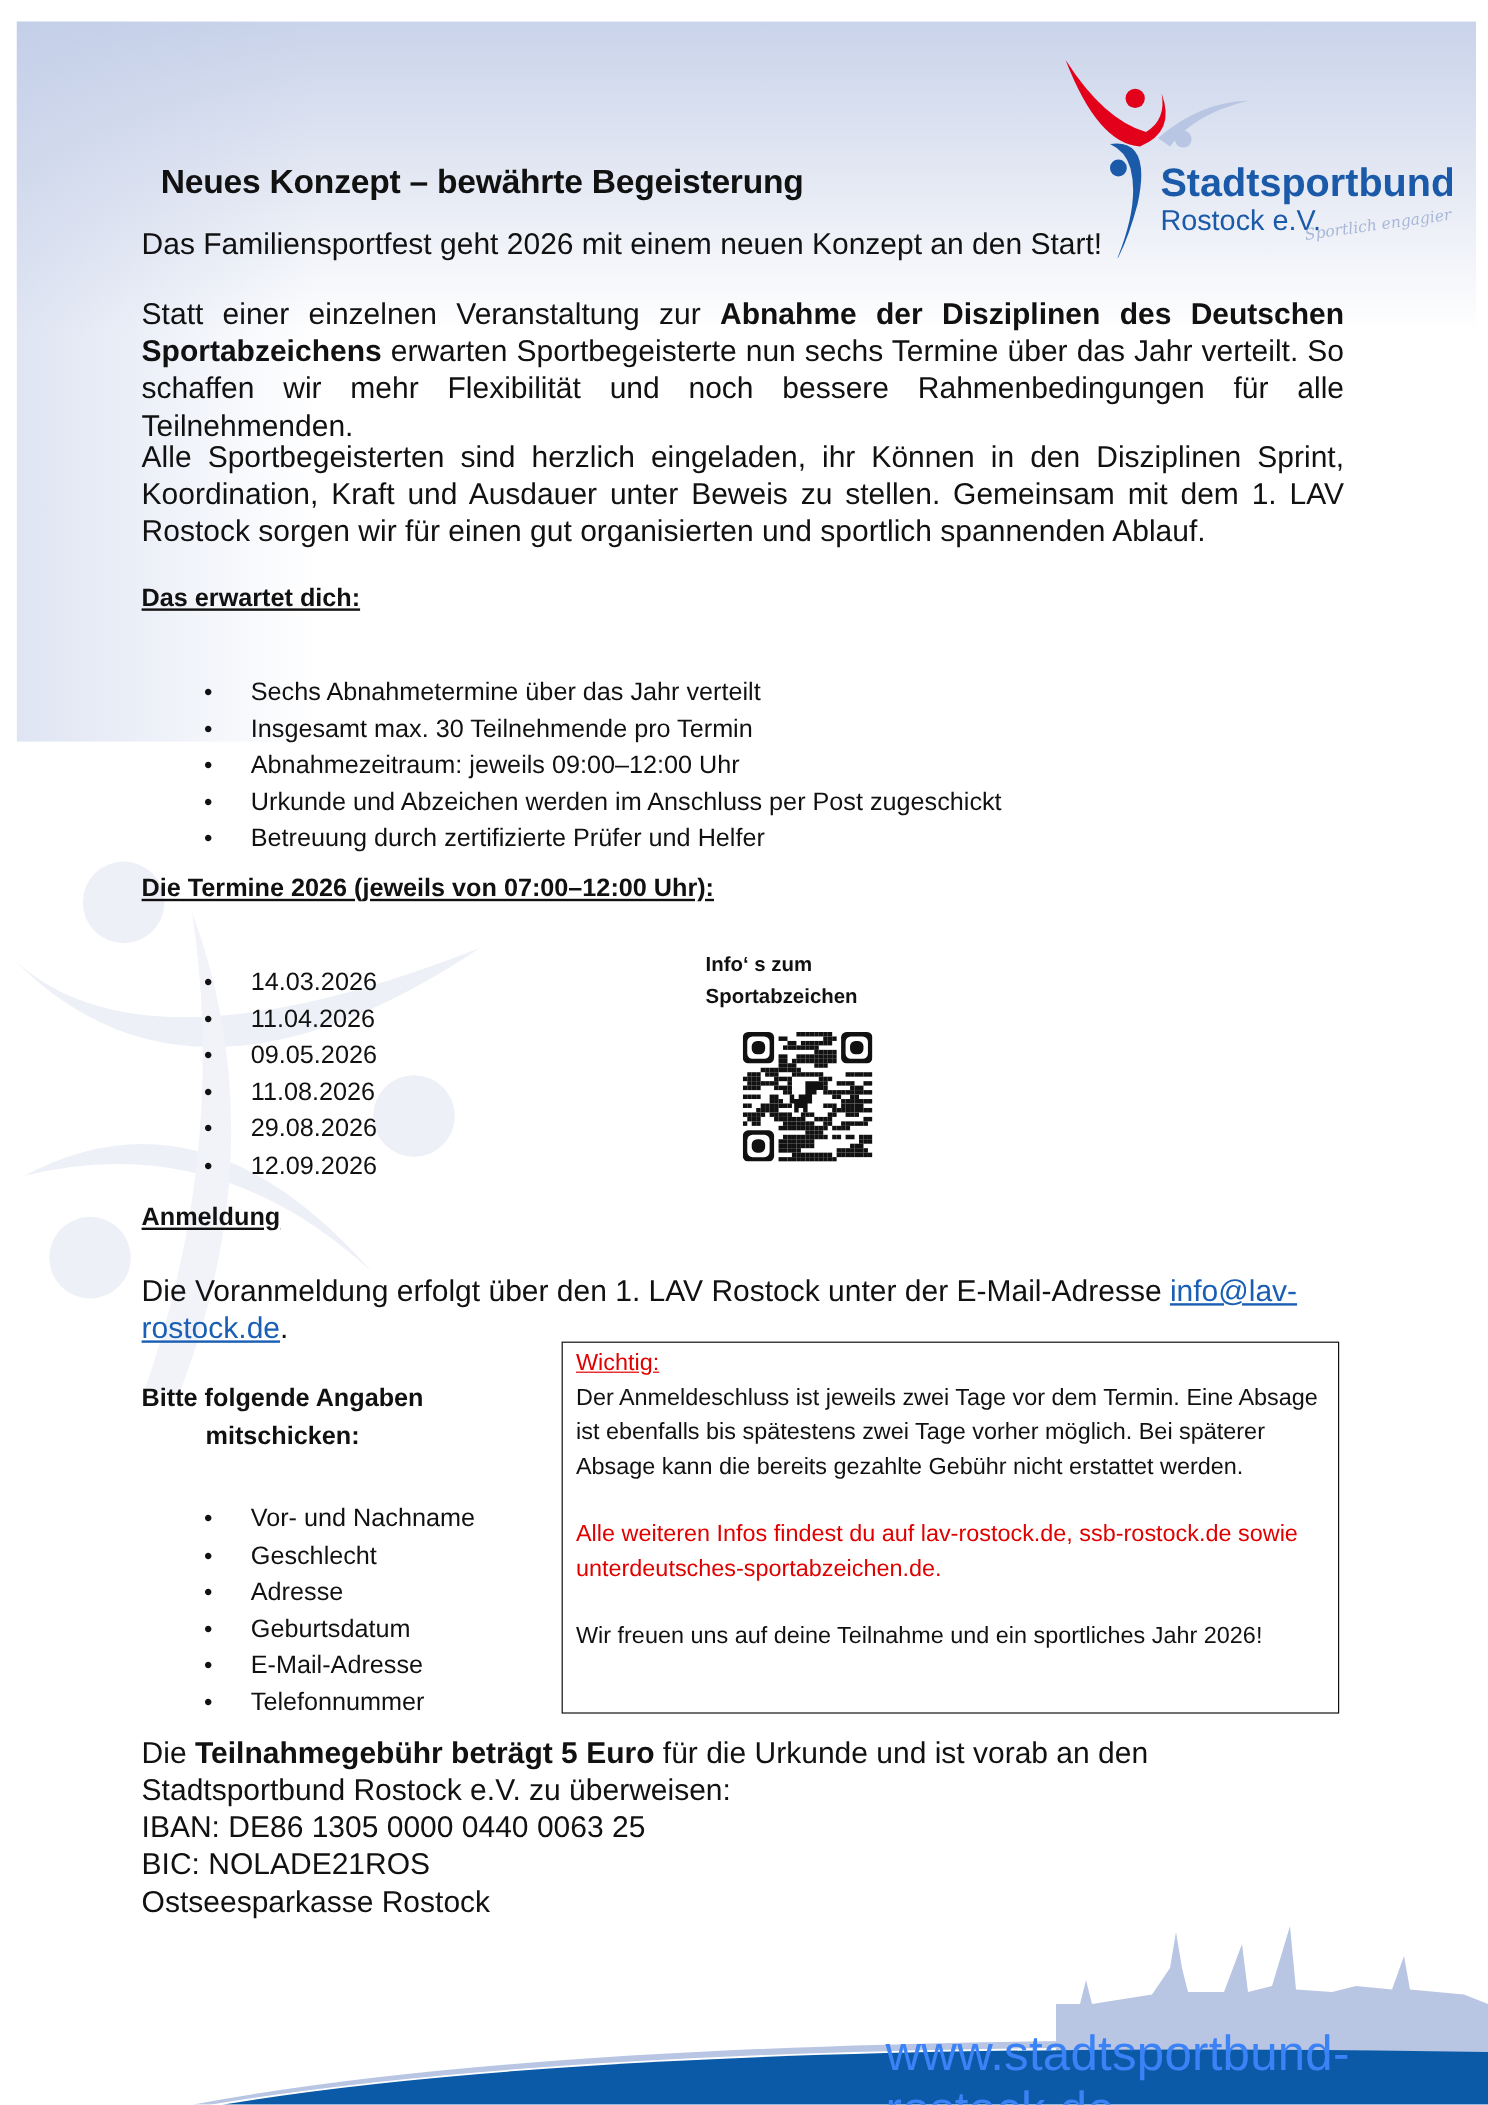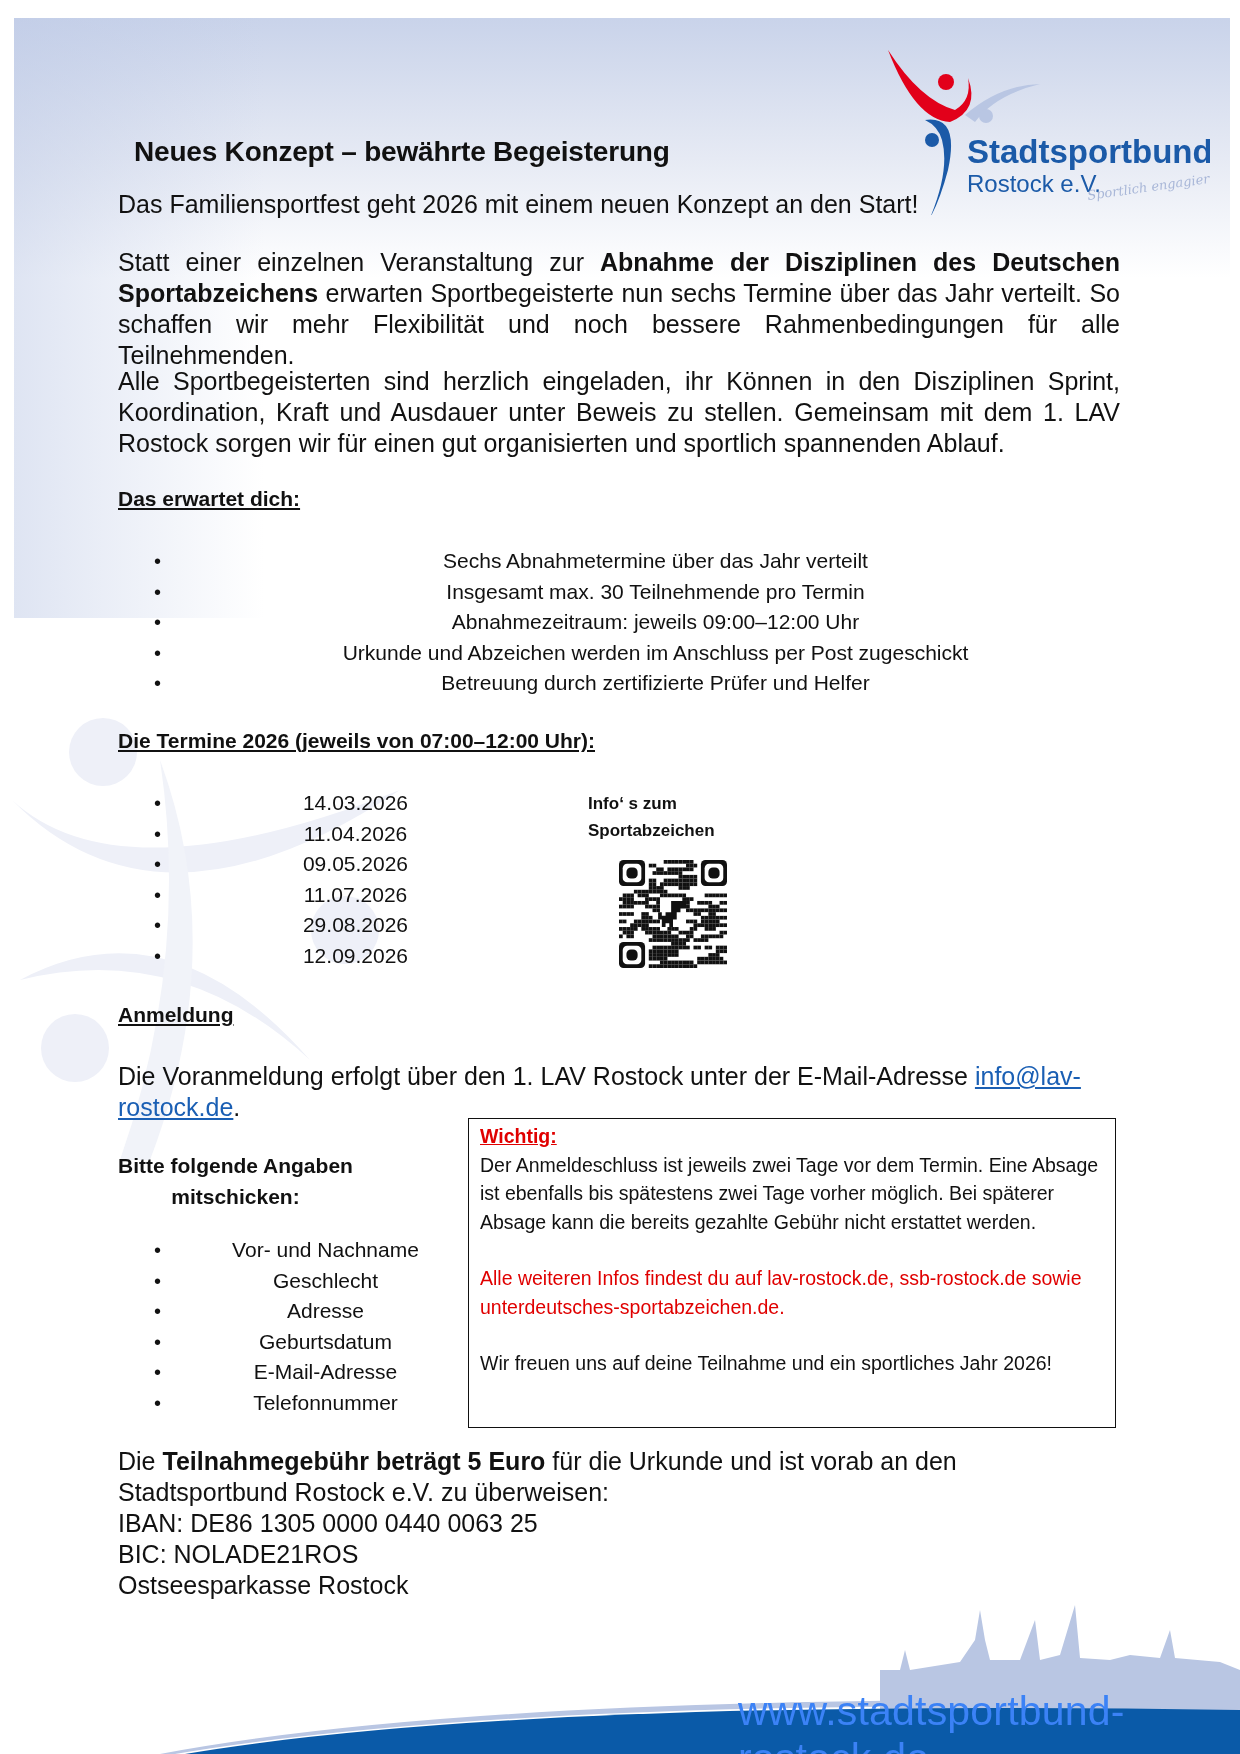--- a/index.html
+++ b/index.html
@@ -10,21 +10,21 @@
   .left-fade { position:absolute; left:14px; top:18px; width:250px; height:600px;
                background:linear-gradient(90deg, rgba(190,202,230,0.5), rgba(255,255,255,0)); }
   .watermark { position:absolute; left:0; top:700px; width:420px; height:460px; }
   .logo { position:absolute; left:880px; top:40px; width:330px; height:175px; }
   .content { position:absolute; left:118px; top:0; width:1002px; }
   .abs { position:absolute; }
   h1 { font-size:28px; font-weight:bold; margin:16px; letter-spacing:-0.2px; }
   .p { font-size:25px; line-height:31px; margin:0; }
   .just { text-align:justify; text-align-last:left; }
   .u { text-decoration:underline; font-weight:bold; font-size:21px; }
-  ul.b { margin:0; padding:0; list-style:none;text-align:center; }
+  ul.b { margin:16px; padding:0; list-style:none; }
   ul.b li { position:relative; padding-left:75px; font-size:21px; line-height:30.5px; }
   ul.b li::before { content:"\2022"; position:absolute; left:36px; top:0; font-size:20px; }
   .dates li { font-family:"Liberation Sans", sans-serif; font-size:21px; }
   .qr-label { font-size:17px; font-weight:bold; text-align:left; line-height:27px; }
   .link { color:#1a5fb4; text-decoration:underline; }
   .box { position:absolute; left:468px; top:1118px; width:648px; height:310px; border:1.5px solid #111;
          box-sizing:border-box; padding:3px 11px; background:#fff; }
   .box .p { font-size:19.5px; line-height:28.5px; }
   .red { color:#e00000; }
   .footer { position:absolute; left:0; top:1600px; width:1240px; height:154px; }
@@ -75,21 +75,21 @@
       <li>Urkunde und Abzeichen werden im Anschluss per Post zugeschickt</li>
       <li>Betreuung durch zertifizierte Prüfer und Helfer</li>
     </ul>
 
   <div class="u abs" style="top:729px;">Die Termine 2026 (jeweils von 07:00–12:00 Uhr):</div>
 
   <ul class="b dates abs" style="top:788px; width:400px;" id="dates-list">
       <li>14.03.2026</li>
       <li>11.04.2026</li>
       <li>09.05.2026</li>
-      <li>11.07.2026</li>
+      <li>11.08.2026</li>
       <li>29.08.2026</li>
       <li>12.09.2026</li>
     </ul>
 
   <div class="abs" style="left:470px; top:790px; width:170px;">
     <div class="qr-label">
       <div>Info‘ s zum</div>
       <div>Sportabzeichen</div>
     </div>
     <svg id="qr" width="108" height="108" viewBox="0 0 29 29" style="display:block; margin:16px auto 0;">
@@ -471,21 +471,21 @@
       <li>Telefonnummer</li>
     </ul>
 
   <p class="p abs" style="top:1446px; width:1002px;"><span>Die </span><b>Teilnahmegebühr beträgt 5 Euro</b><span> für die Urkunde und ist vorab an den Stadtsportbund Rostock e.V. zu überweisen:</span></p>
   <p class="p abs" style="top:1508px;">IBAN: DE86 1305 0000 0440 0063 25</p>
   <p class="p abs" style="top:1539px;">BIC: NOLADE21ROS</p>
   <p class="p abs" style="top:1570px;">Ostseesparkasse Rostock</p>
 </div>
 
 <div class="box">
-  <div class="p red" style="font-weight:bold; text-decoration:underline;">Wichtig:</div>
+  <div class="p red" style="font-weight:normal; text-decoration:underline;">Wichtig:</div>
   <p class="p">Der Anmeldeschluss ist jeweils zwei Tage vor dem Termin. Eine Absage ist ebenfalls bis spätestens zwei Tage vorher möglich. Bei späterer Absage kann die bereits gezahlte Gebühr nicht erstattet werden.</p>
   <p class="p" style="margin-top:28px;"><span class="red">Alle weiteren Infos findest du auf lav-rostock.de, ssb-rostock.de sowie unterdeutsches-sportabzeichen.de.</span></p>
   <p class="p" style="margin-top:28px;">Wir freuen uns auf deine Teilnahme und ein sportliches Jahr 2026!</p>
 </div>
 
 <svg class="footer" viewBox="0 0 1240 154" preserveAspectRatio="none">
   <path d="M880 70 L900 70 L905 50 L910 70 L960 62 L975 40 L980 10 L985 40 L990 60 L1020 60 L1035 20 L1040 60 L1060 55 L1075 5 L1080 58 L1110 60 L1130 55 L1160 58 L1170 30 L1175 58 L1220 62 L1240 70 L1240 110 L880 110Z" fill="#b9c6e3"></path>
   <path d="M160 154 Q500 90 1240 102 L1240 108 Q520 96 175 154Z" fill="#b9c6e3"></path>
   <path d="M185 154 Q520 98 1240 110 L1240 140 L1240 154Z" fill="#0a5aa8"></path>
 </svg>

